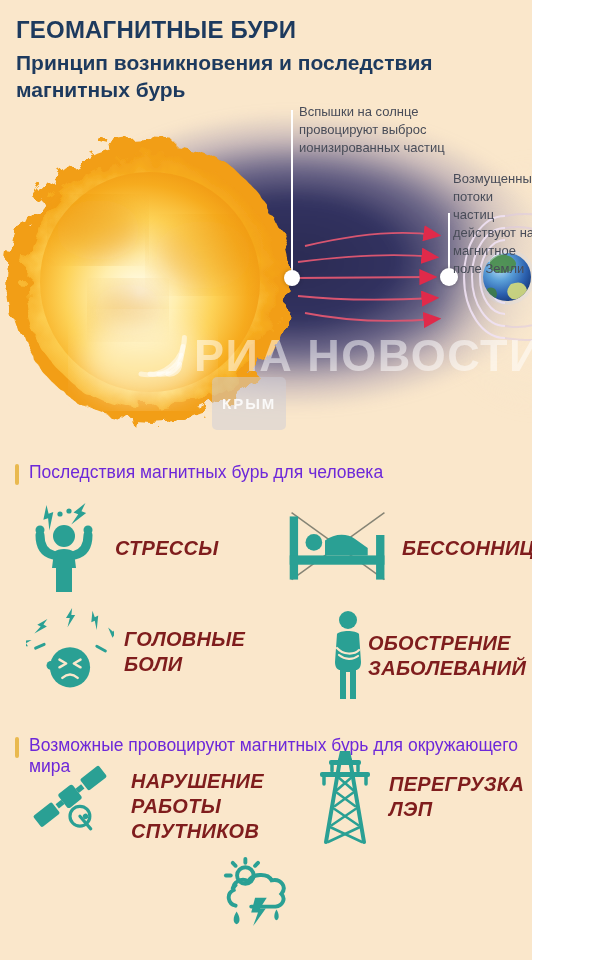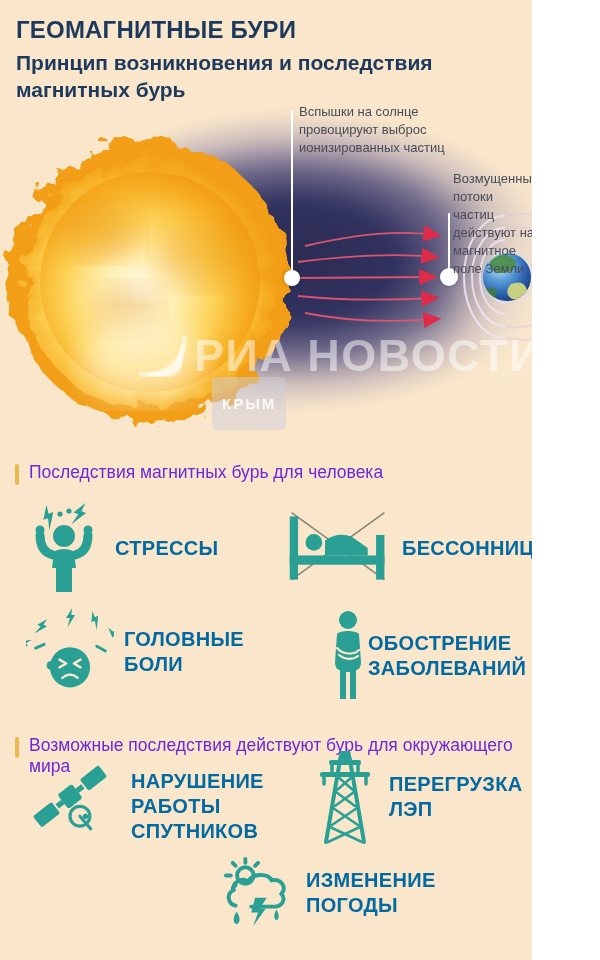--- a/index.html
+++ b/index.html
@@ -32,22 +32,22 @@
          color:rgba(255,255,255,.5);letter-spacing:1.5px;white-space:nowrap;}
   .wm-badge{position:absolute;left:84px;top:49px;font-size:15px;font-weight:bold;
          color:rgba(255,255,255,.85);background:rgba(205,205,215,.5);padding:18px 10px;
          border-radius:5px;letter-spacing:2px;}
   .sec{position:absolute;display:flex;align-items:flex-start;gap:10px;}
   .sec1{left:15px;top:462px;}
   .sec2{left:15px;top:735px;}
   .bar{width:4px;height:21px;background:#e9b94f;border-radius:2px;margin-top:2px;flex:none;}
   .sec-t{font-size:17.5px;color:#6d28d9;}
   .item{position:absolute;display:flex;align-items:center;}
-  .label{font-size:20px;font-weight:bold;color:#0369a1;line-height:1.25;
-         white-space:pre-line;letter-spacing:.3px;}
+  .label{font-size:20px;font-weight:bold;color:#7f1d1d;line-height:1.25;
+         white-space:pre-line;letter-spacing:.3px;font-style:italic;}
   .it-stress{left:28px;top:502px;gap:15px;}
   .it-insomnia{left:286px;top:508px;gap:12px;}
   .it-headache{left:26px;top:606px;gap:10px;}
   .it-illness{left:328px;top:610px;}
   .it-satellite{left:24px;top:756px;gap:15px;align-items:flex-end;}
   .it-tower{left:316px;top:748px;gap:15px;}
   .it-weather{left:222px;top:854px;gap:12px;}
   svg{display:block;}
 </style>
 </head>
@@ -258,21 +258,21 @@
         <path d="M9,38 C15,45 26,45 31,40"></path>
         <path d="M11,45 C17,50 25,50 30,46"></path>
       </g>
     </svg>
     <div class="label">ОБОСТРЕНИЕ
 ЗАБОЛЕВАНИЙ</div>
   </div>
 
   <div class="sec sec2">
     <div class="bar"></div>
-    <div class="sec-t">Возможные последствия действуют бурь для окружающего мира</div>
+    <div class="sec-t">Возможные провоцируют магнитных бурь для окружающего мира</div>
   </div>
 
   <div class="item it-satellite">
     <svg width="92" height="88" viewBox="0 0 102 88">
       <g transform="rotate(-38 51 40)" fill="#2aa094">
         <rect x="41" y="30" width="20" height="20" rx="3"></rect>
         <rect x="33" y="37" width="8" height="6"></rect>
         <rect x="61" y="37" width="8" height="6"></rect>
         <rect x="5" y="32" width="26" height="16" rx="2"></rect>
         <rect x="71" y="32" width="26" height="16" rx="2"></rect>
@@ -332,17 +332,15 @@
         <path d="M11,34 L14,31"></path>
           <path d="M37,8 L34,11"></path>
         <path d="M14,52 C6,50 4,40 12,36 C10,28 20,23 27,27 C31,19 47,18 51,26 C61,24 67,33 61,40 C66,45 62,52 55,53 L30,53"></path>
       </g>
       <g fill="#2aa094">
         <path d="M34,44 L46,44 L39,55 L45,55 L32,73 L37,59 L30,59 Z"></path>
         <path d="M15,58 C19,64 19,70 15,71 C11,70 11,64 15,58 Z"></path>
         <path d="M56,56 C59,61 59,66 56,67 C53,66 53,61 56,56 Z"></path>
       </g>
     </svg>
-    <div class="label">ИЗМЕНЕНИЕ
-ПОГОДЫ</div>
   </div>
 
 </div>
 
 </body></html>

